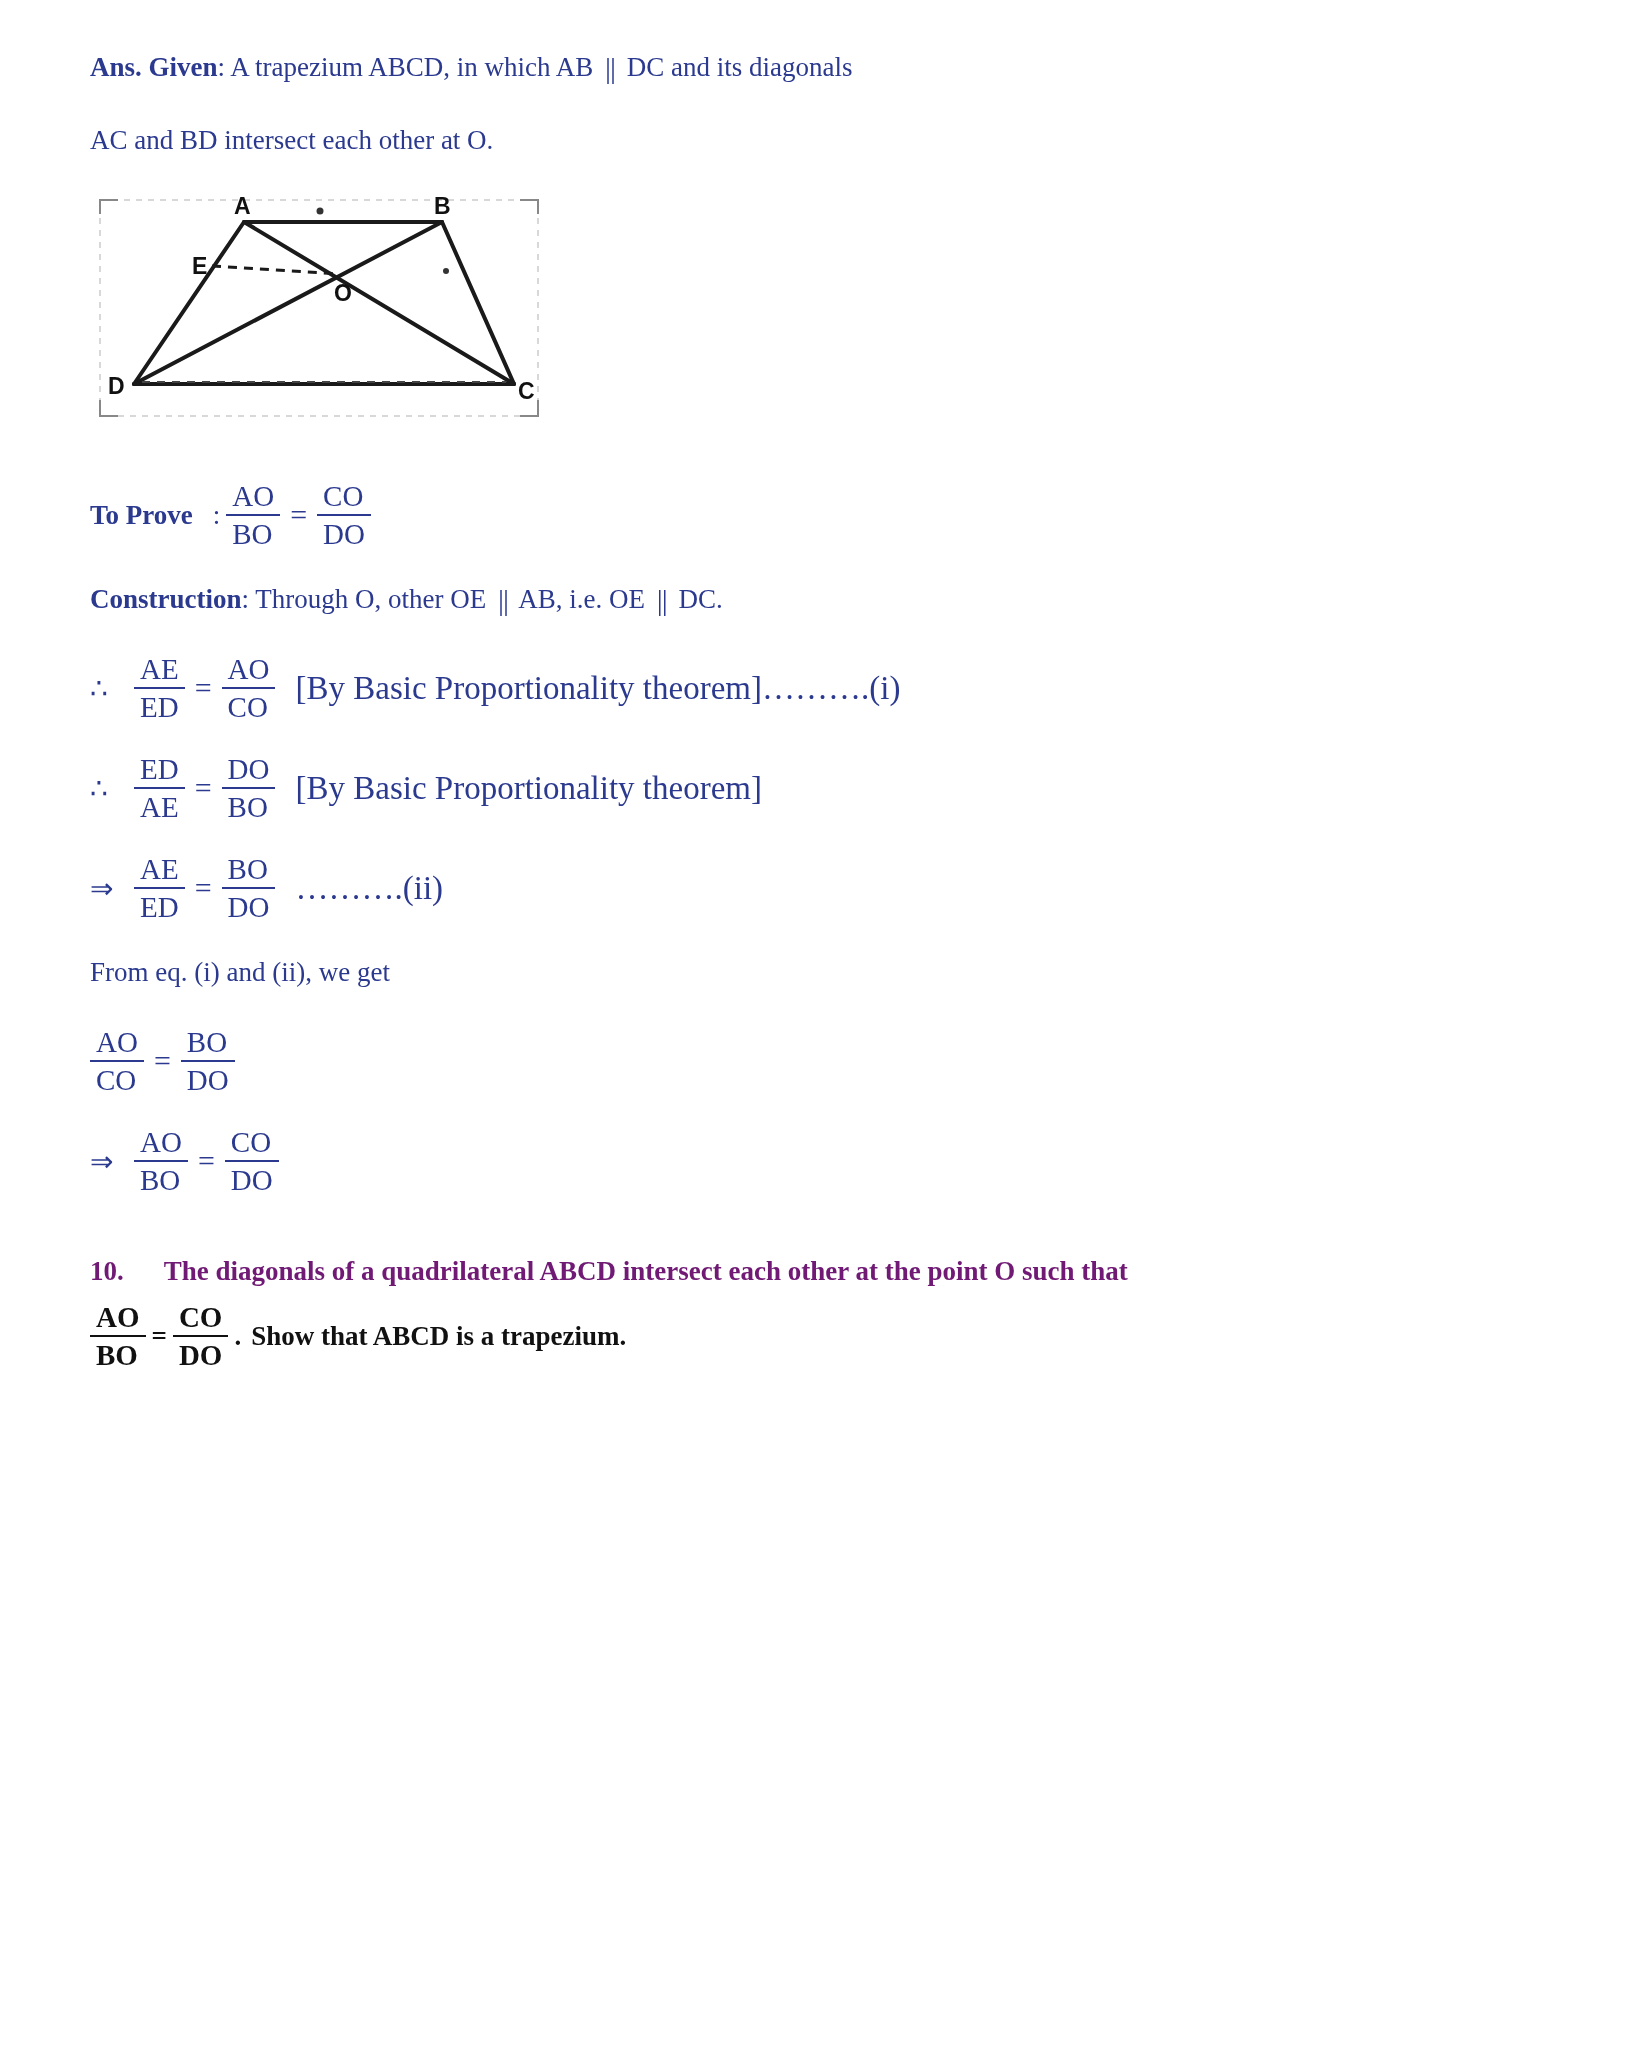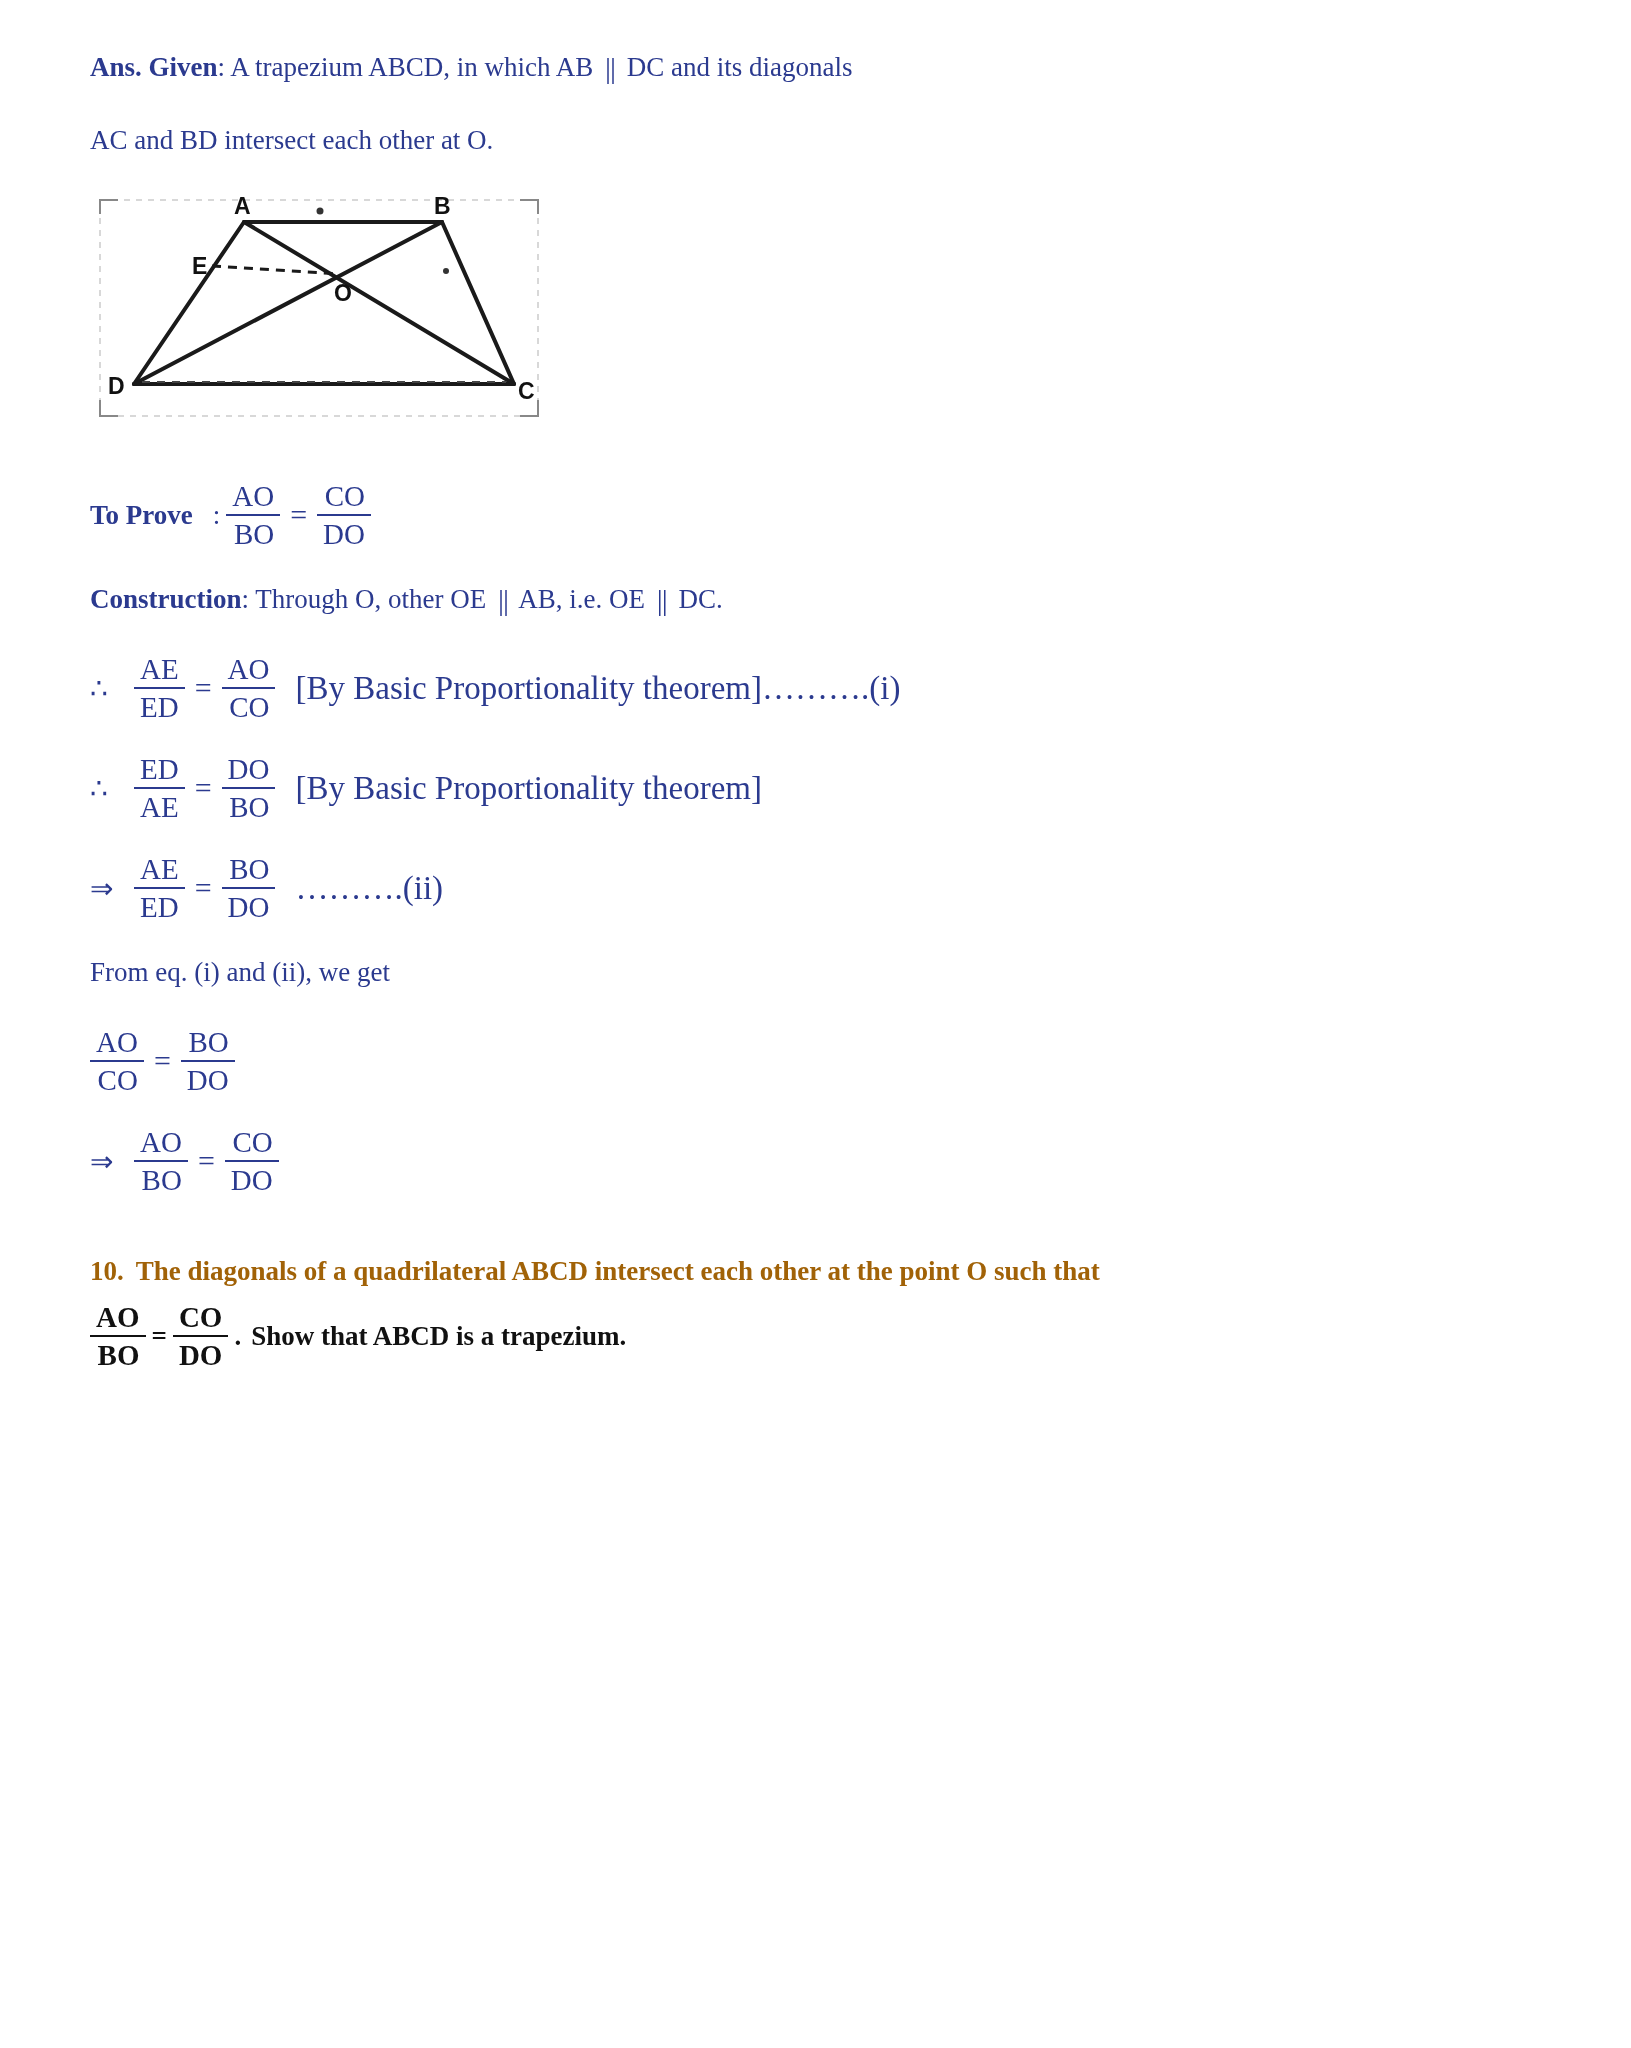--- a/index.html
+++ b/index.html
@@ -50,21 +50,21 @@
   .tri-sym {
     display: inline-block;
     font-size: 24px;
     vertical-align: 0px;
     margin: 0 3px 0 4px;
   }
   
   .frac {
     display: inline-block;
     vertical-align: middle;
-    text-align: right;
+    text-align: left;
     margin: 0 6px;
     font-size: 29px;
     line-height: 1.12;
   }
   .frac .num {
     display: block;
     padding: 0 6px 1px 6px;
     border-bottom: 2px solid #2b3a8f;
   }
   .frac .den {
@@ -103,25 +103,26 @@
     margin: 14px 0 36px 4px;
   }
   .fig-svg {
     position: absolute;
     left: 0;
     top: 0;
   }
   .q10 {
     font-size: 27px;
     font-weight: bold;
-    color: #a16207;
+    color: #701a75;
     line-height: 1.45;
     margin-top: 56px;
     display: flex;
     align-items: flex-end;
+    gap: 28px;
   }
   .q10 .qnum {
     margin-right: 12px;
   }
   .q10-second {
     display: flex;
     align-items: center;
     font-weight: bold;
     color: #111111;
     font-size: 27px;

